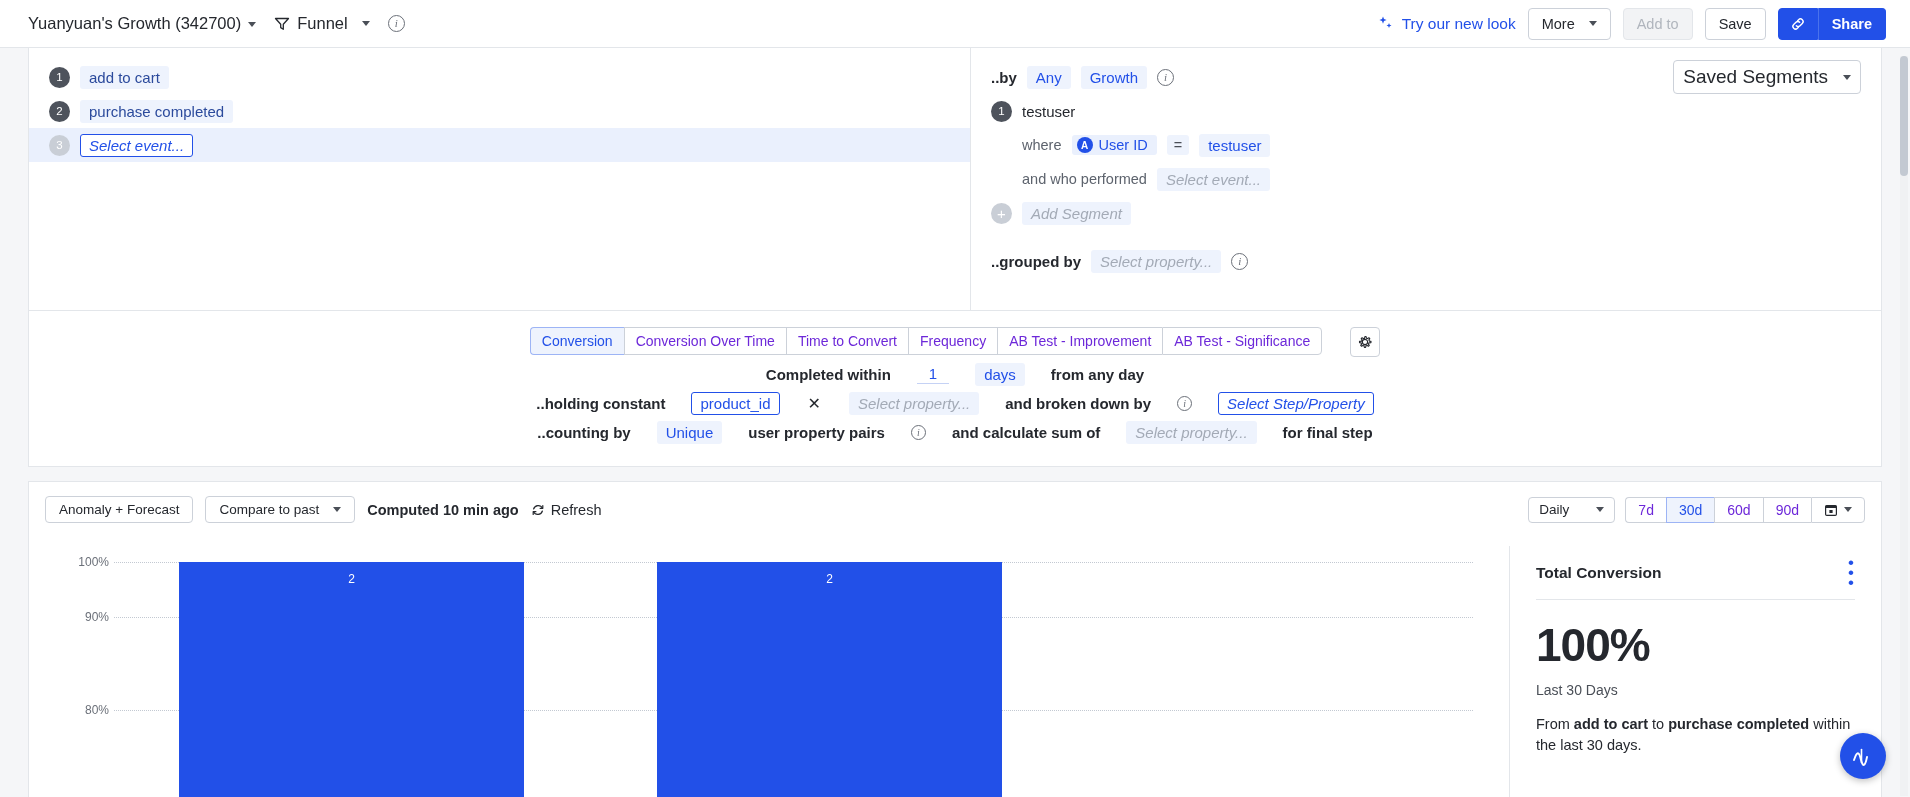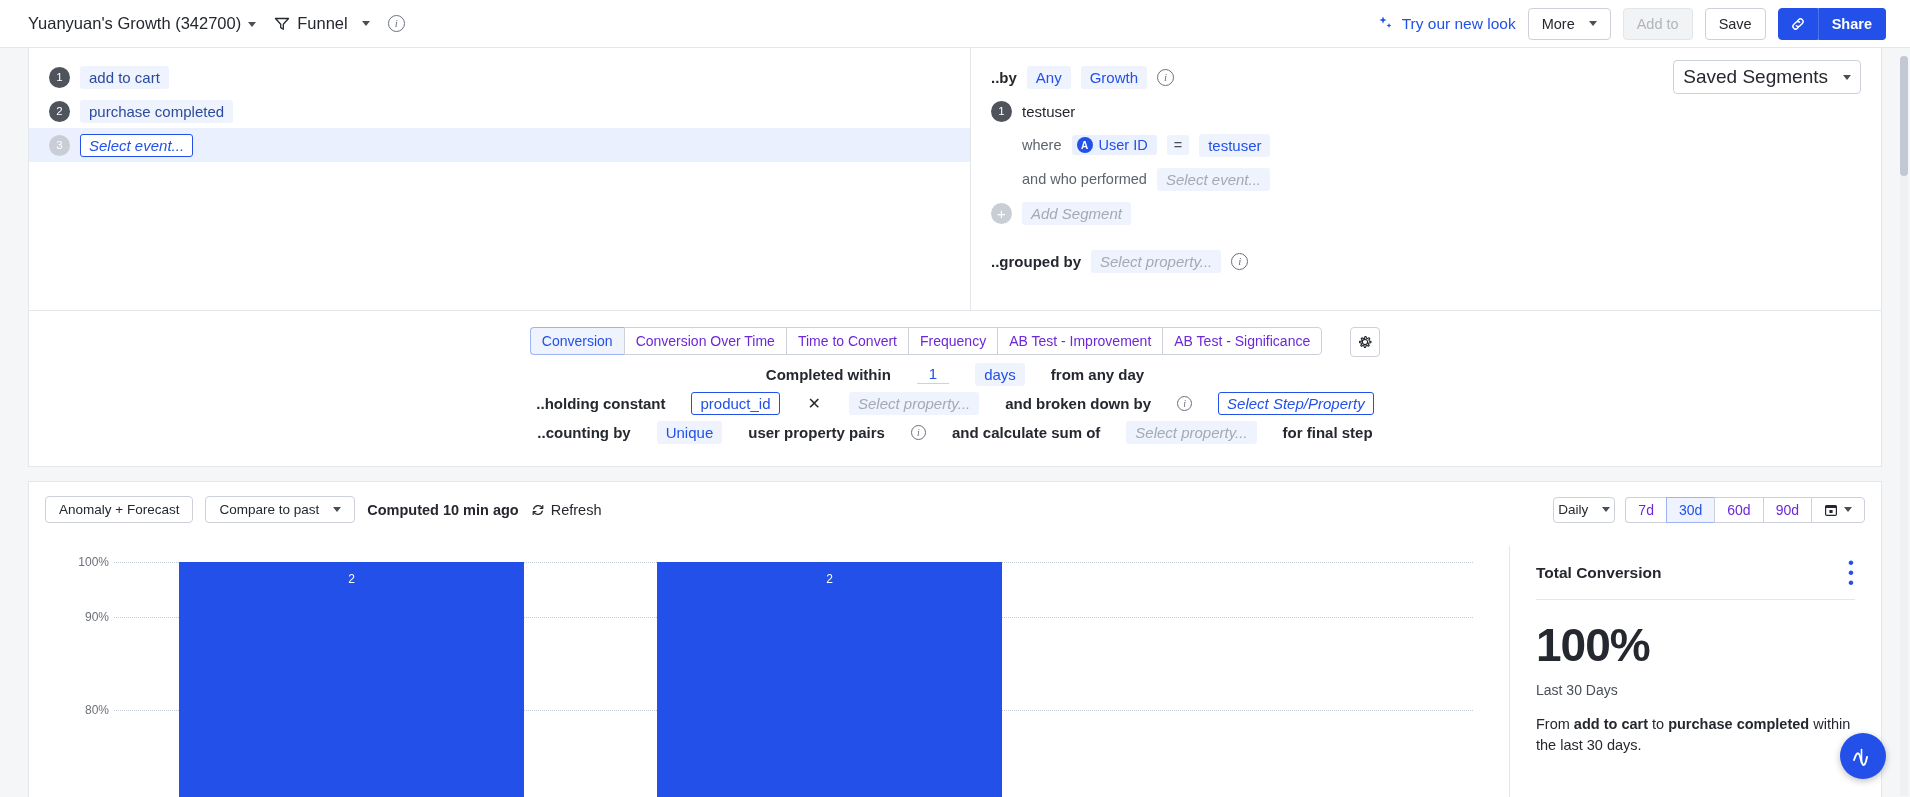--- a/index.html
+++ b/index.html
@@ -157,22 +157,22 @@
     height: 400px; position:relative;
   }
   .results-toolbar {
     display:flex; align-items:center; padding: 14px 16px 0 16px; gap:12px;
   }
   .toolbar-text { font-size:14.5px; color:#25282e;font-weight:bold; }
   .refresh { display:flex; align-items:center; gap:6px; font-size:14.5px; cursor:pointer; }
   .toolbar-right { margin-left:auto; display:flex; align-items:center; gap:10px; }
   .seg-ctl { display:flex; }
   .seg-ctl .tab { height:26px; font-size:14px; padding:0 12px; }
-  .daily-btn { height:26px; padding:0 4px; border:1px solid #ccd1d9; border-radius:4px;
-               background:#fff; font-size:13.5px; display:flex; align-items:center; gap:7px; cursor:pointer; }
+  .daily-btn { height:26px; padding:0 10px; border:1px solid #ccd1d9; border-radius:4px;
+               background:#fff; font-size:13.5px; display:flex; align-items:center; gap:20px; cursor:pointer; }
 
   .chart-area { position:absolute; left:0; top:64px; right:372px; bottom:0; }
   .plot { position:absolute; left:85px; right:36px; top:16px; bottom:0; }
   .ylabels { position:absolute; left:30px; top:16px; width:50px; bottom:0; }
   .ylab { position:absolute; right:0; transform:translateY(-50%); font-size:12px; color:#6b7079; }
   .gridline { position:absolute; left:0; right:0; border-top:1px dotted #c3c9d2; }
   .bar {
     position:absolute; bottom:0; background:#2250e8;
   }
   .bar-val { position:absolute; top:10px; left:0; right:0; text-align:center; color:#fff; font-size:12px; }

